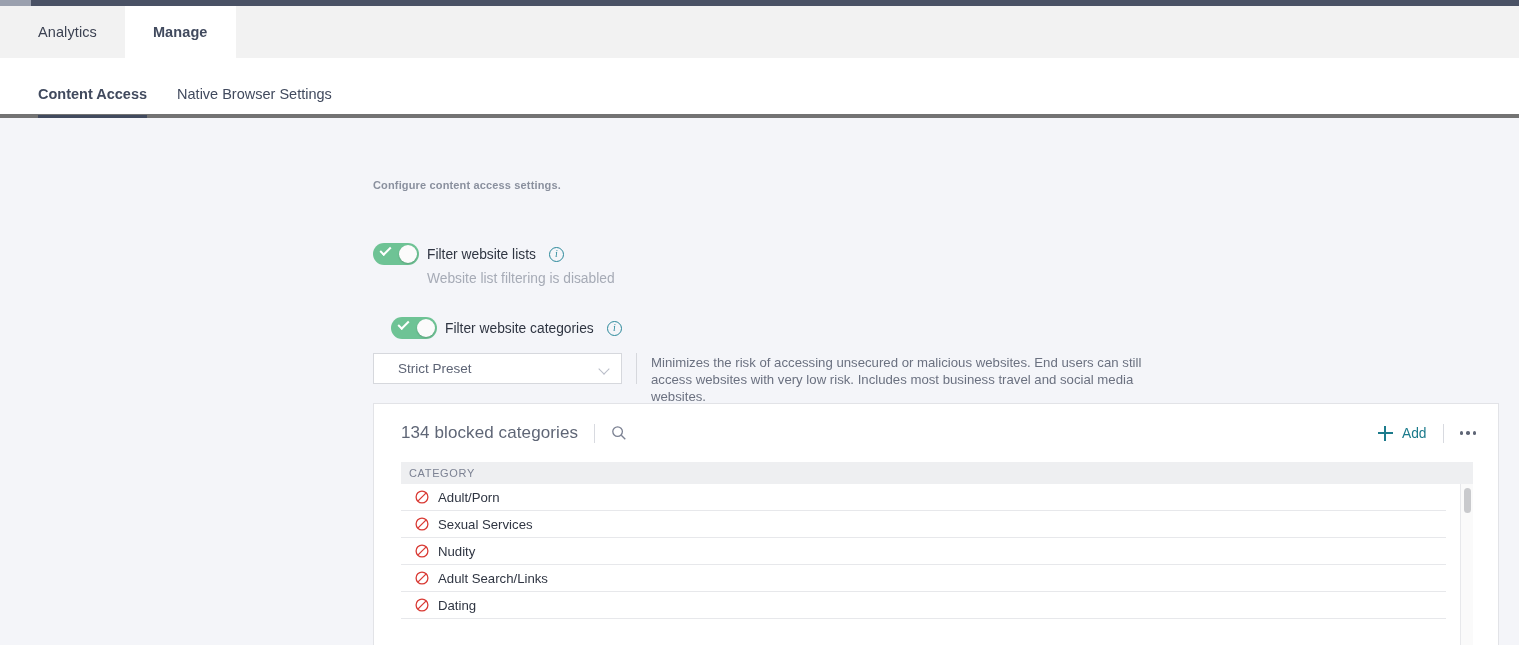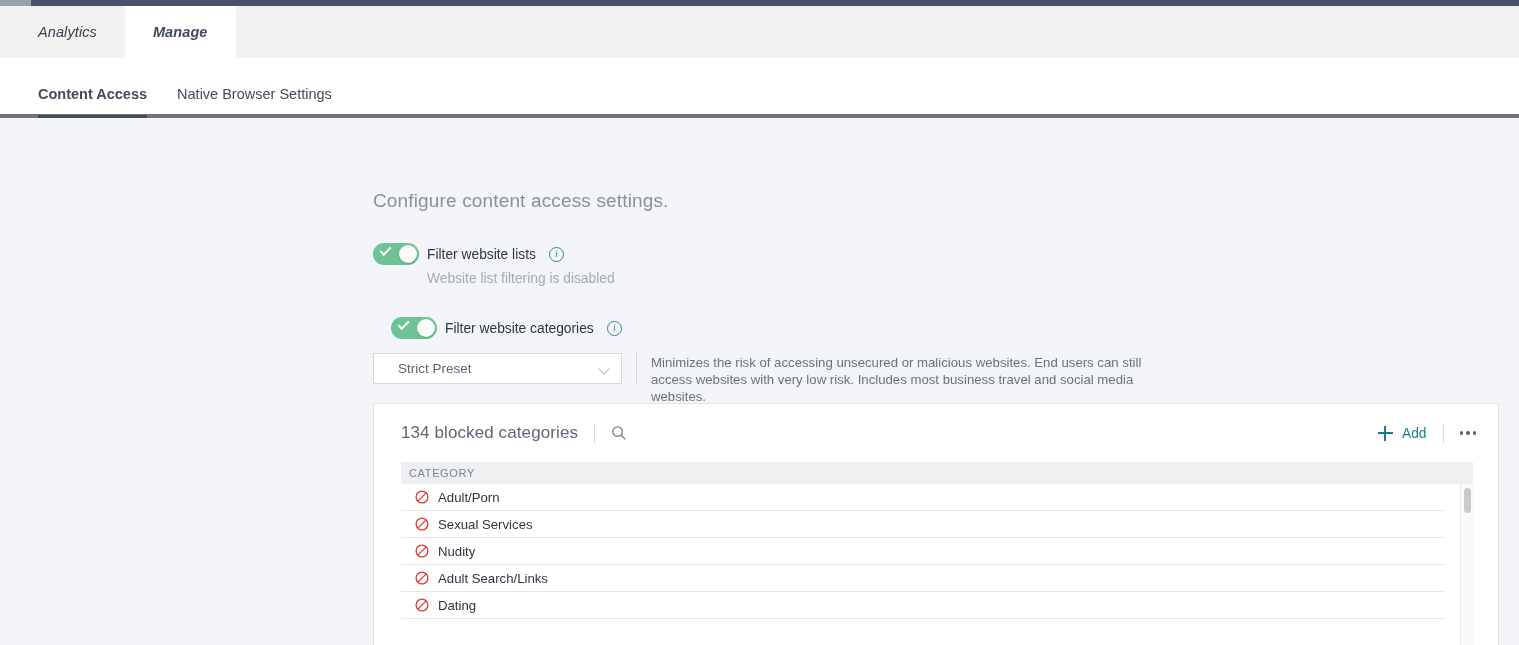--- a/index.html
+++ b/index.html
@@ -34,21 +34,20 @@
   }
   .tabbar-tabs { display: flex; height: 52px; padding-left: 10px; }
   .tab {
     display: flex; align-items: center; justify-content: center;
     padding: 0 28px;
     height: 52px;
     font-size: 14.5px;
     color: #3c4252;
     cursor: pointer;
     letter-spacing: .1px;
-    font-style: italic;
   }
   .tab.active {
     background: #ffffff;
     font-weight: bold;
     color: #414a5e;
   }
 
   
   .subheader {
     position: absolute; left: 0; top: 58px;
@@ -76,24 +75,25 @@
   }
 
   
   .body {
     position: absolute; left: 0; top: 119px;
     width: 1519px; height: 526px;
     background: #f4f5f9;
   }
 
   .intro {
-    position: absolute; left: 373px; top: 71px;
-    font-size: 19px;
+    position: absolute; left: 373px; top: 60px;
+    font-size: 11px;
     color: #8a909e;
     letter-spacing: .15px;
+    font-weight: bold;
   }
 
   
   .toggle-row { position: absolute; display: flex; align-items: center; }
   .toggle-row.r1 { left: 373px; top: 124px; }
   .toggle-row.r2 { left: 391px; top: 198px; }
 
   .switch {
     position: relative;
     width: 46px; height: 22px;

